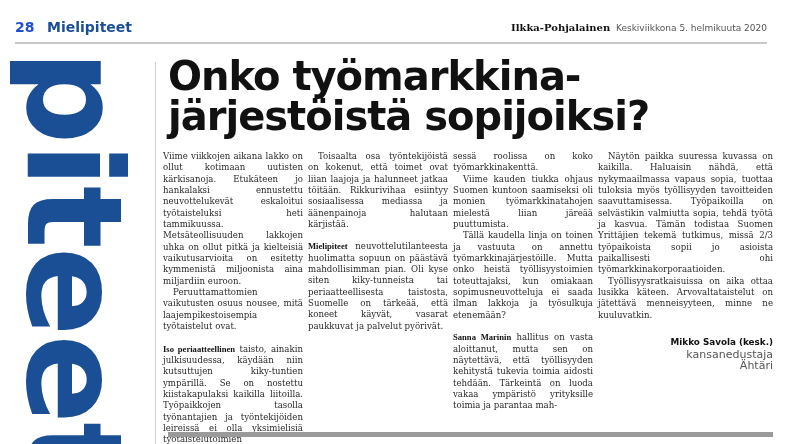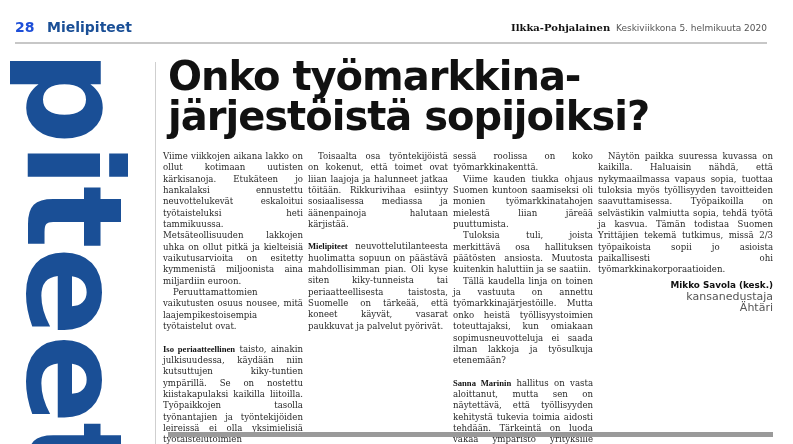--- a/index.html
+++ b/index.html
@@ -17,21 +17,21 @@
   .headline div { white-space:nowrap; }
   .col { position:absolute; top:151px; font-size:8.6px; line-height:11.35px; text-align:justify; color:#2a2a2a; }
   .col p { margin:0; text-indent:10px; }
   .col p.noind { text-indent:0; }
   .col p.gap { margin-top:11px; text-indent:0; }
   .col .lead { font-family:Liberation Serif, serif; font-weight:bold; color:#111; }
   .c1 { left:163px; width:140px; }
   .c2 { left:308px; width:140px; }
   .c3 { left:453px; width:140px; }
   .c4 { left:598px; width:175px; }
-  .sig-name { text-align:right; font-family:"DejaVu Sans", sans-serif; font-weight:bold; font-size:8.8px; color:#111; margin-top:4px; }
+  .sig-name { text-align:right; font-family:"DejaVu Sans", sans-serif; font-weight:bold; font-size:8.8px; color:#111; margin-top:16px; }
   .sig-role, .sig-place { text-align:right; font-family:"DejaVu Sans", sans-serif; font-size:11px; color:#555; line-height:11px; }
   .rule-bottom { position:absolute; left:168px; width:605px; top:432px; height:5px; background:#9a9a9a; }
 </style>
 </head>
 <body>
 
 <div class="masthead">
   <span class="page-num">28</span>
   <span class="section">Mielipiteet</span>
 </div>
@@ -60,25 +60,25 @@
 
 <div class="col c2">
   <p>Toisaalta osa työntekijöistä on kokenut, että toimet ovat liian laajoja ja halunneet jatkaa töitään. Rikkurivihaa esiintyy sosiaalisessa mediassa ja äänenpainoja halutaan kärjistää.</p>
   <p class="gap"><span class="lead">Mielipiteet</span><span> neuvottelutilanteesta huolimatta sopuun on päästävä mahdollisimman pian. Oli kyse siten kiky-tunneista tai periaatteellisesta taistosta, Suomelle on tärkeää, että koneet käyvät, vasarat paukkuvat ja palvelut pyörivät.</span></p>
 
 </div>
 
 <div class="col c3">
   <p class="noind">sessä roolissa on koko työmarkkinakenttä.</p>
   <p>Viime kauden tiukka ohjaus Suomen kuntoon saamiseksi oli monien työmarkkinatahojen mielestä liian järeää puuttumista.</p>
-  <p>Tuloksia tuli, joista merkittävä osa hallituksen päätösten ansiosta. Muutosta kuitenkin haluttiin ja se saatiin.</p>
   <p>Tällä kaudella linja on toinen ja vastuuta on annettu työmarkkinajärjestöille. Mutta onko heistä työllisyystoimien toteuttajaksi, kun omiakaan sopimusneuvotteluja ei saada ilman lakkoja ja työsulkuja etenemään?</p>
   <p class="gap"><span class="lead">Sanna Marinin</span><span> hallitus on vasta aloittanut, mutta sen on näytettävä, että työllisyyden kehitystä tukevia toimia aidosti tehdään. Tärkeintä on luoda vakaa ympäristö yrityksille toimia ja parantaa mah-</span></p>
 </div>
 
 <div class="col c4">
   <p>Näytön paikka suuressa kuvassa on kaikilla. Haluaisin nähdä, että nykymaailmassa vapaus sopia, tuottaa tuloksia myös työllisyyden tavoitteiden saavuttamisessa. Työpaikoilla on selvästikin valmiutta sopia, tehdä työtä ja kasvua. Tämän todistaa Suomen Yrittäjien tekemä tutkimus, missä 2/3 työpaikoista sopii jo asioista paikallisesti ohi työmarkkinakorporaatioiden.</p>
+  <p>Työllisyysratkaisuissa on aika ottaa lusikka käteen. Arvovaltataistelut on jätettävä menneisyyteen, minne ne kuuluvatkin.</p>
   <div class="sig-name">Mikko Savola (kesk.)</div>
   <div class="sig-role">kansanedustaja</div>
   <div class="sig-place">Ähtäri</div>
 </div>
 
 <div class="rule-bottom"></div>
 
 </body></html>

